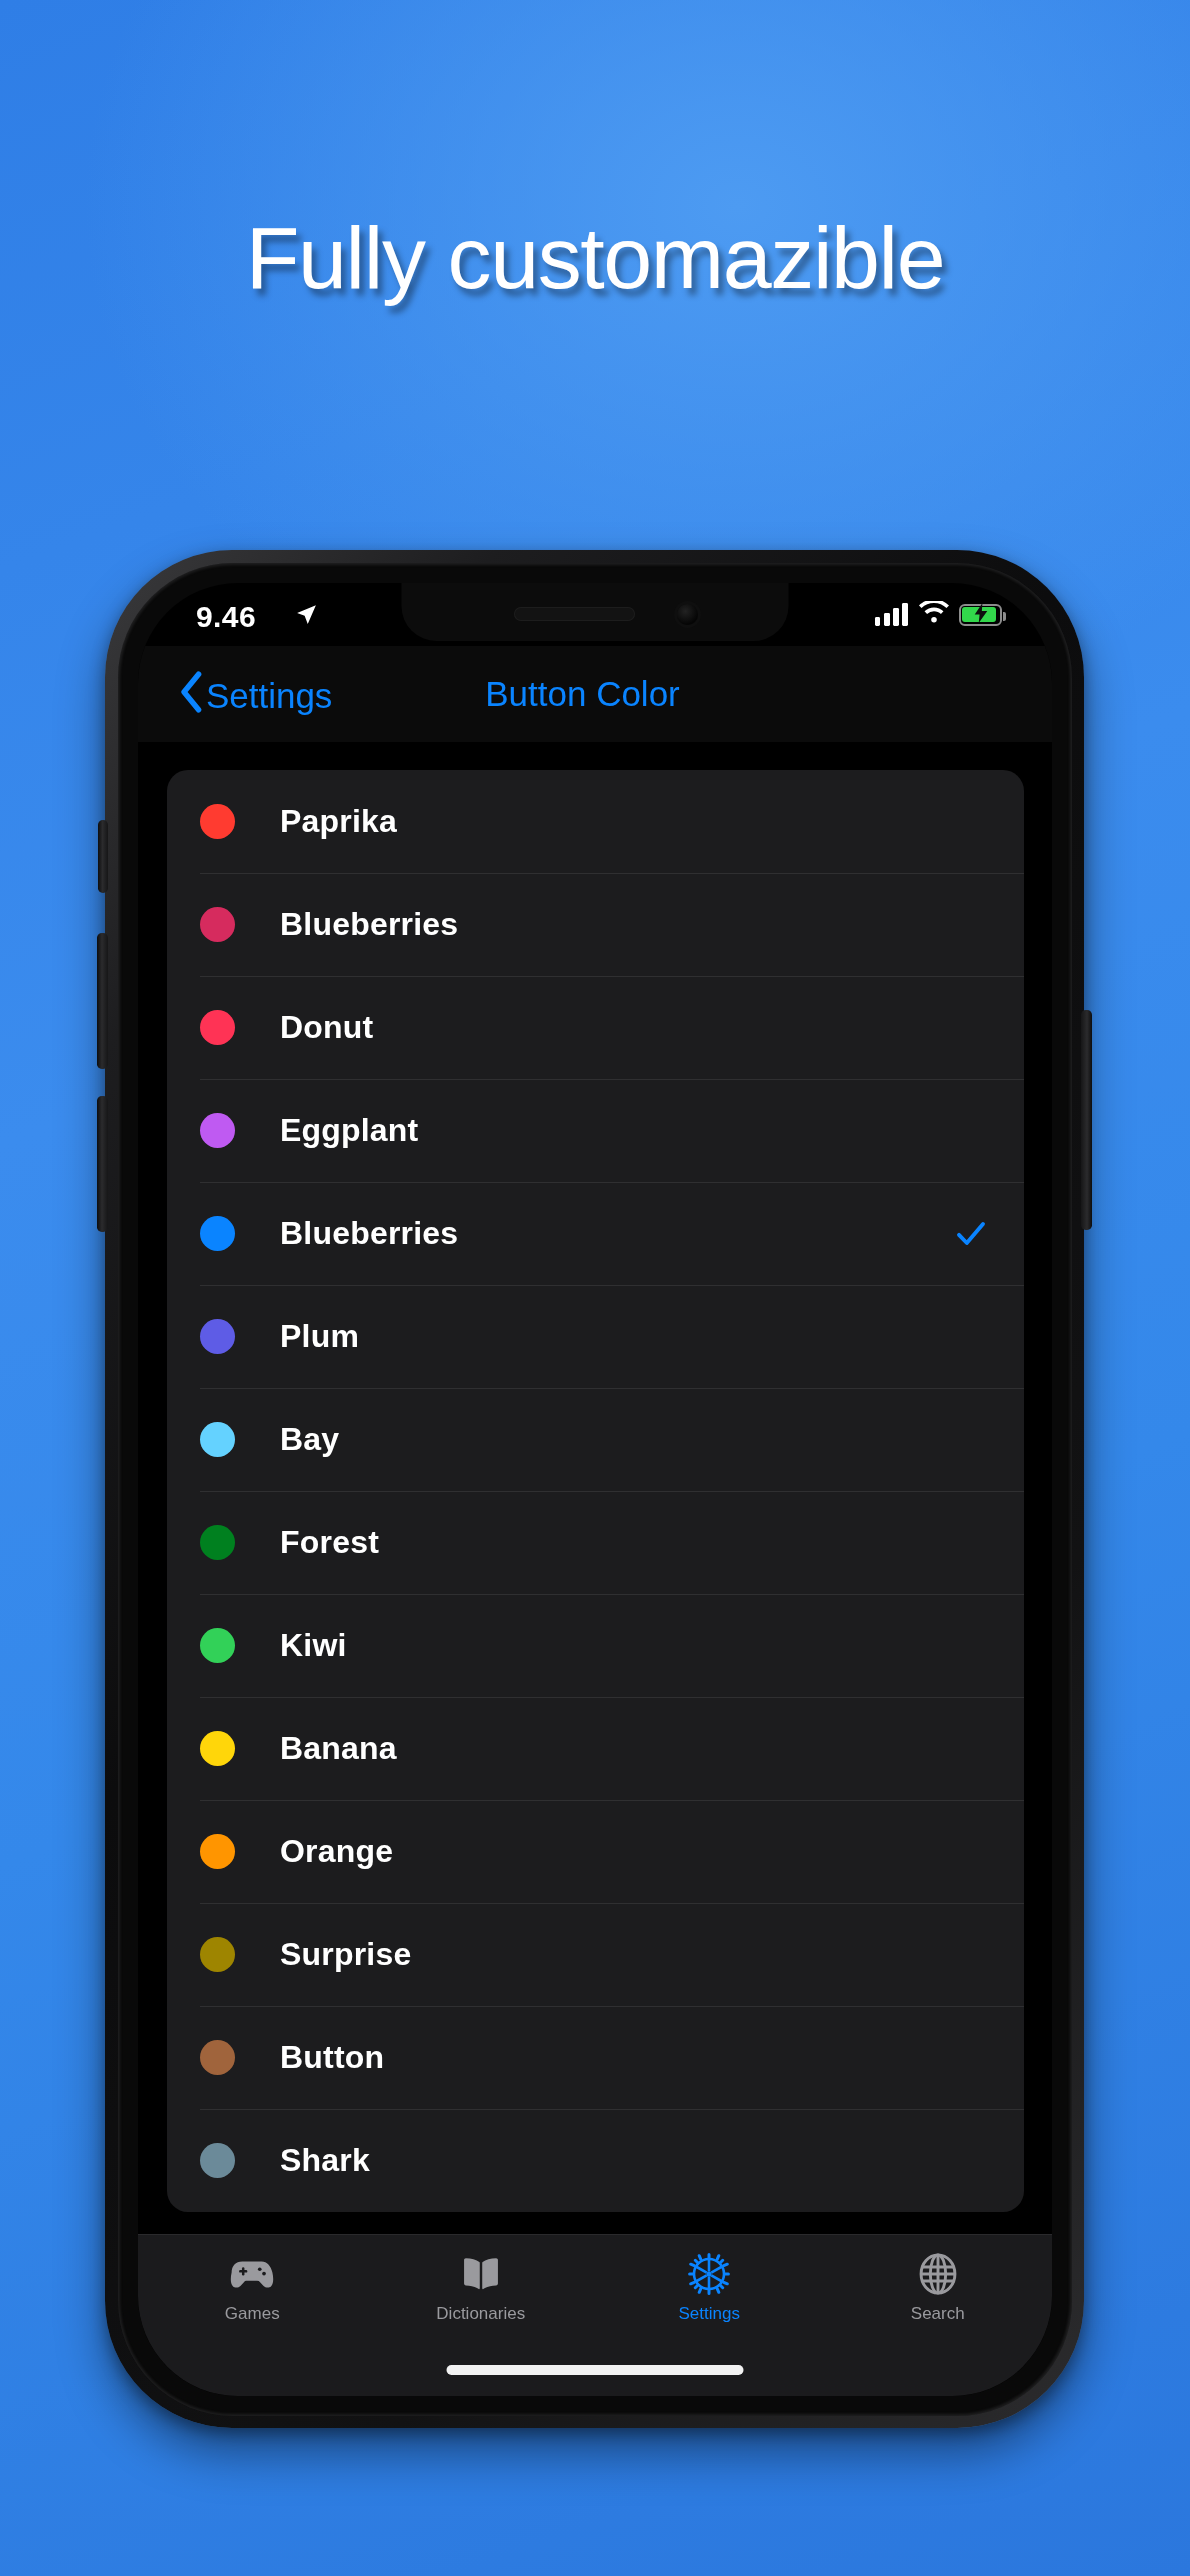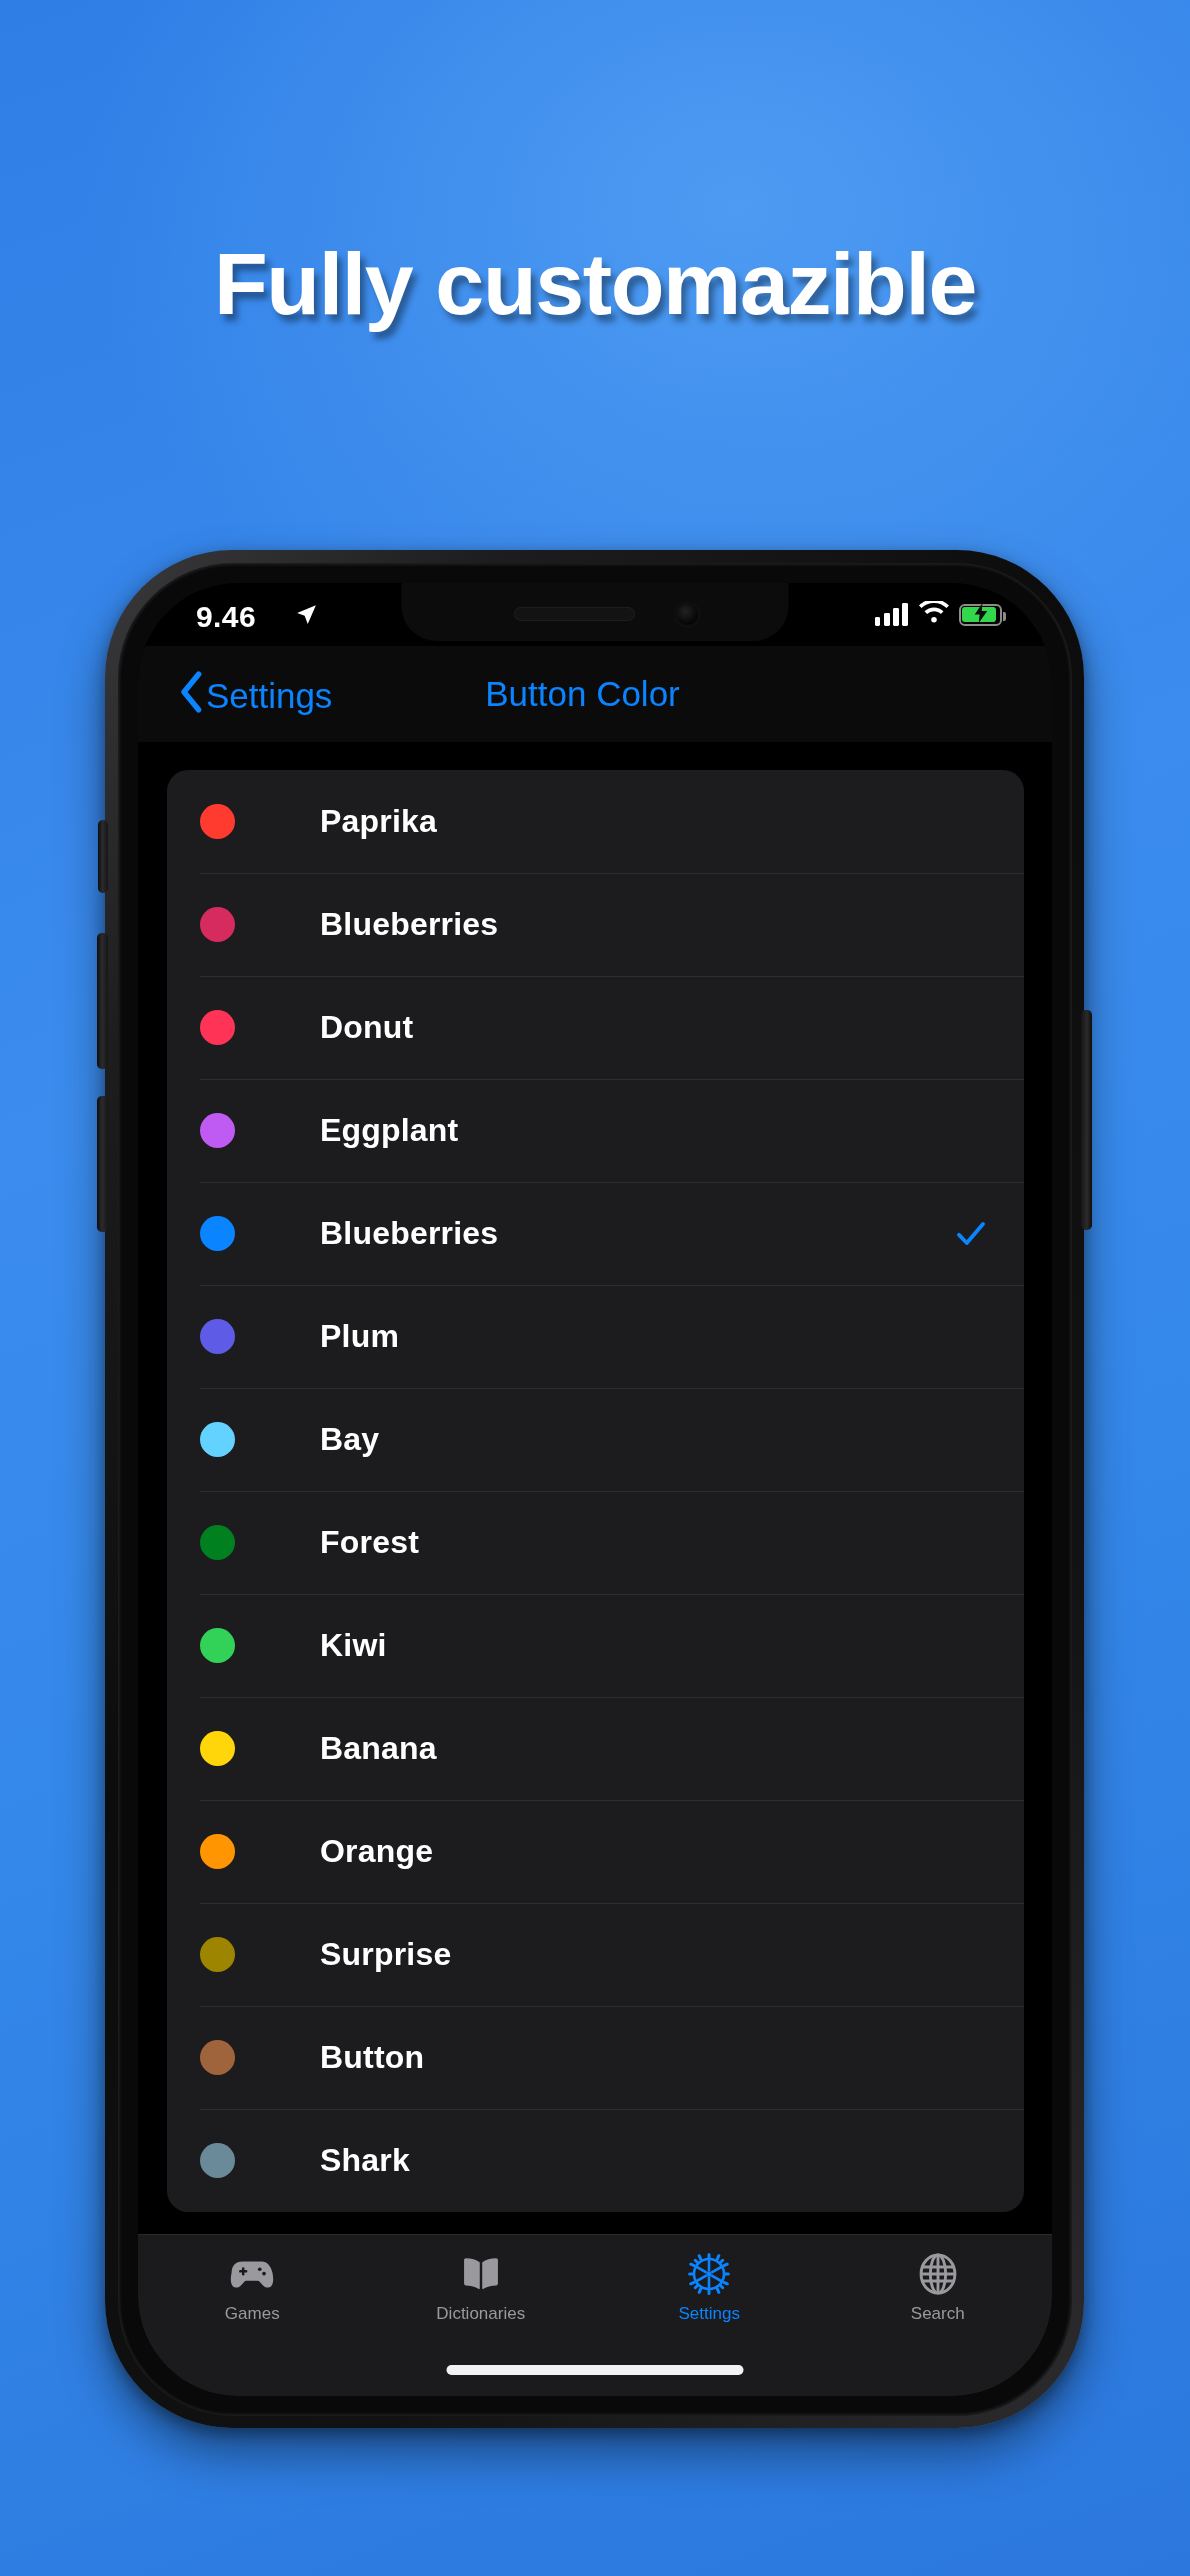--- a/index.html
+++ b/index.html
@@ -20,26 +20,26 @@
     position: absolute;
     inset: 0;
     background:
       radial-gradient(ellipse 1054px 863px at 62% 8%, #4d9bf2 0%, rgba(77,155,242,0) 62%),
       linear-gradient(160deg, #2f7ee6 0%, #3b8cee 38%, #3488ea 62%, #2b77dd 100%);
   }
 
   
   #headline {
     position: absolute;
-    top: 233px;
+    top: 207px;
     left: 0;
     width: 1190px;
     text-align: center;
     font-size: 88px;
-    font-weight: bold;
+    font-weight: normal;
     letter-spacing: -1.4px;
     color: #ffffff;
     text-shadow: 4.8px 6.7px 6.7px rgba(0,0,0,0.38);
     white-space: nowrap;
   }
 
   
   #phone {
     position: absolute;
     left: 105px;
@@ -246,21 +246,20 @@
     overflow: hidden;
   }
   .color-row {
     position: relative;
     height: 103px;
     display: flex;
     align-items: center;
     padding: 0 35px 0 33px;
     box-sizing: border-box;
     cursor: pointer;
-    gap: 40px;
   }
   .color-row + .color-row::before {
     content: "";
     position: absolute;
     left: 33px;
     right: 0;
     top: 0;
     height: 1px;
     background: #2f2f31;
   }

